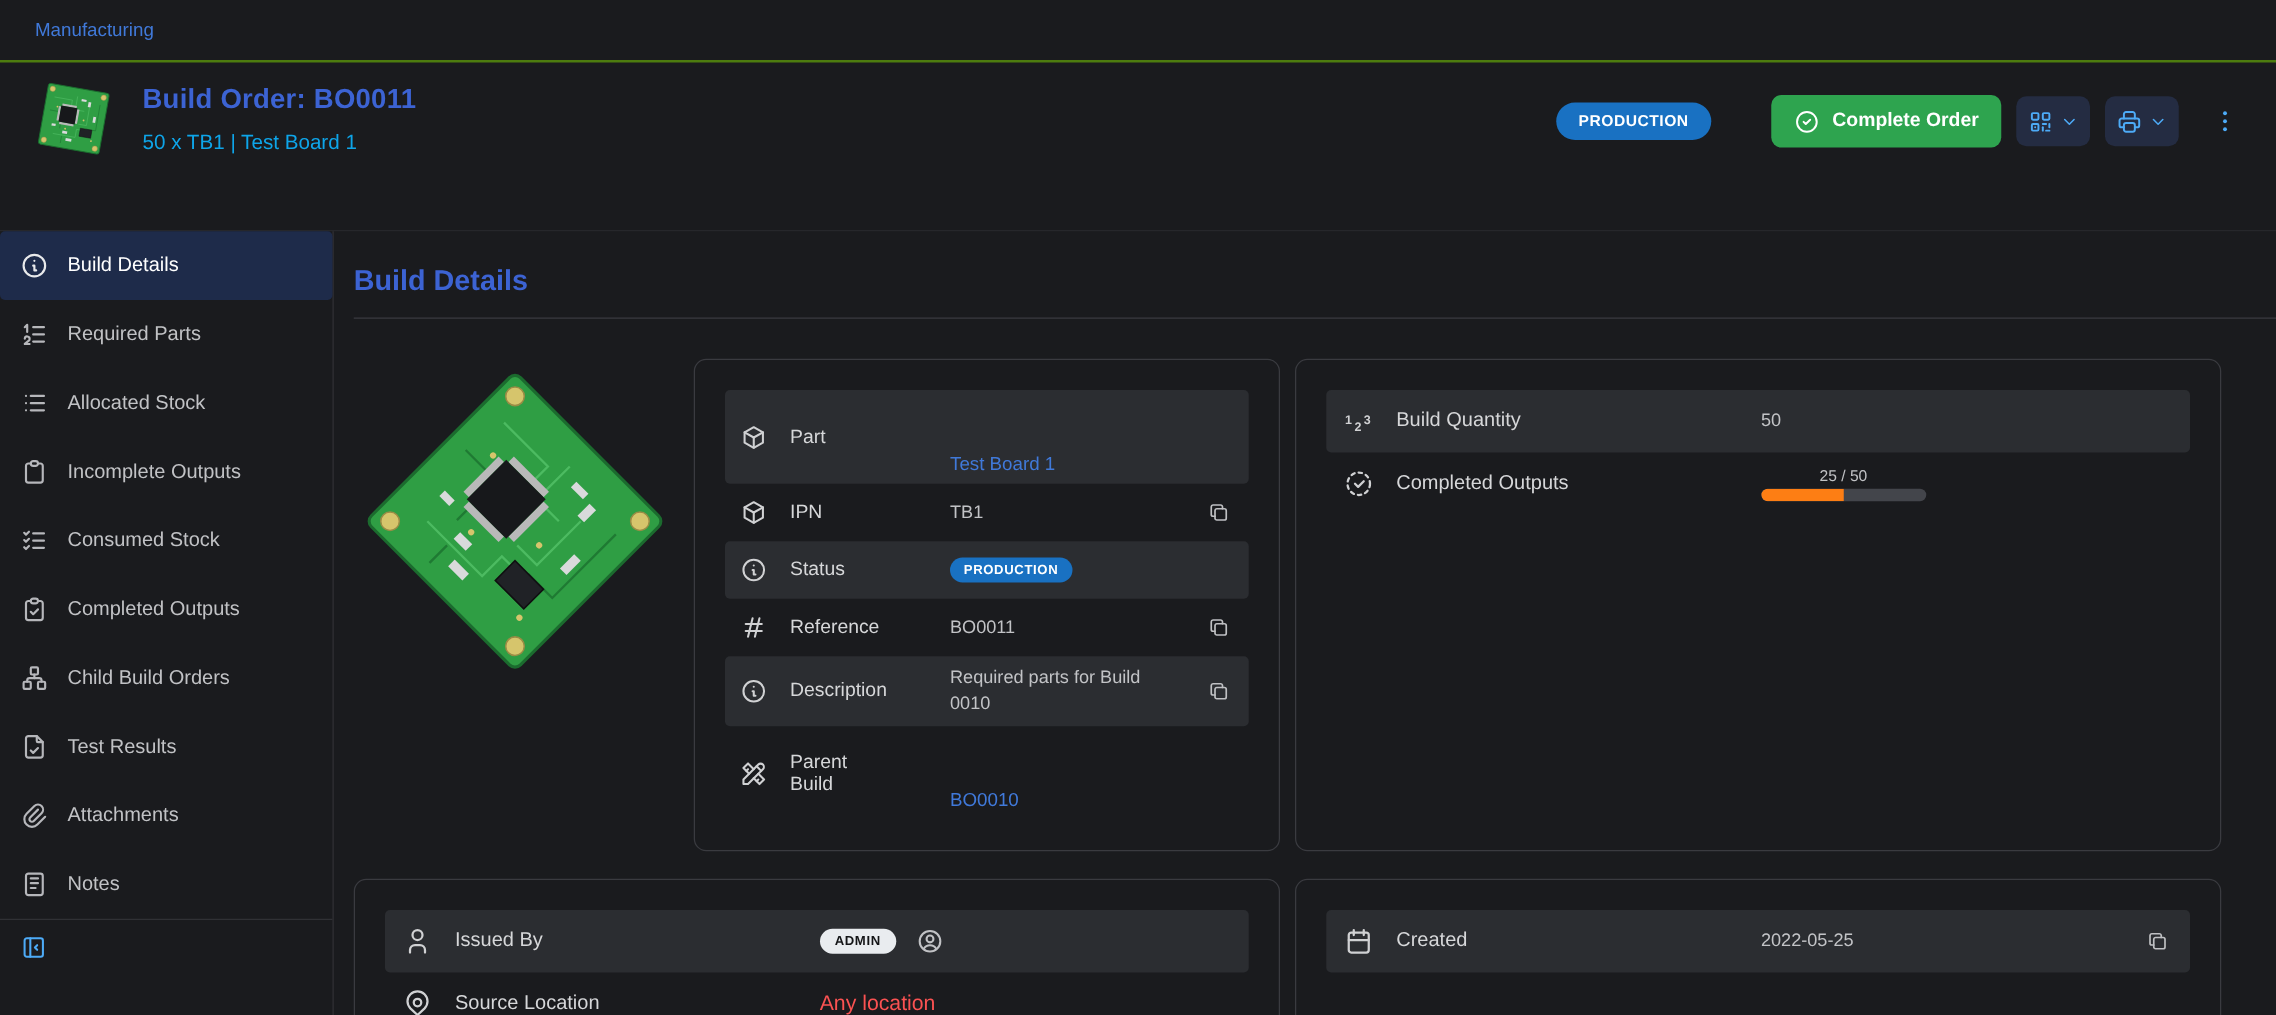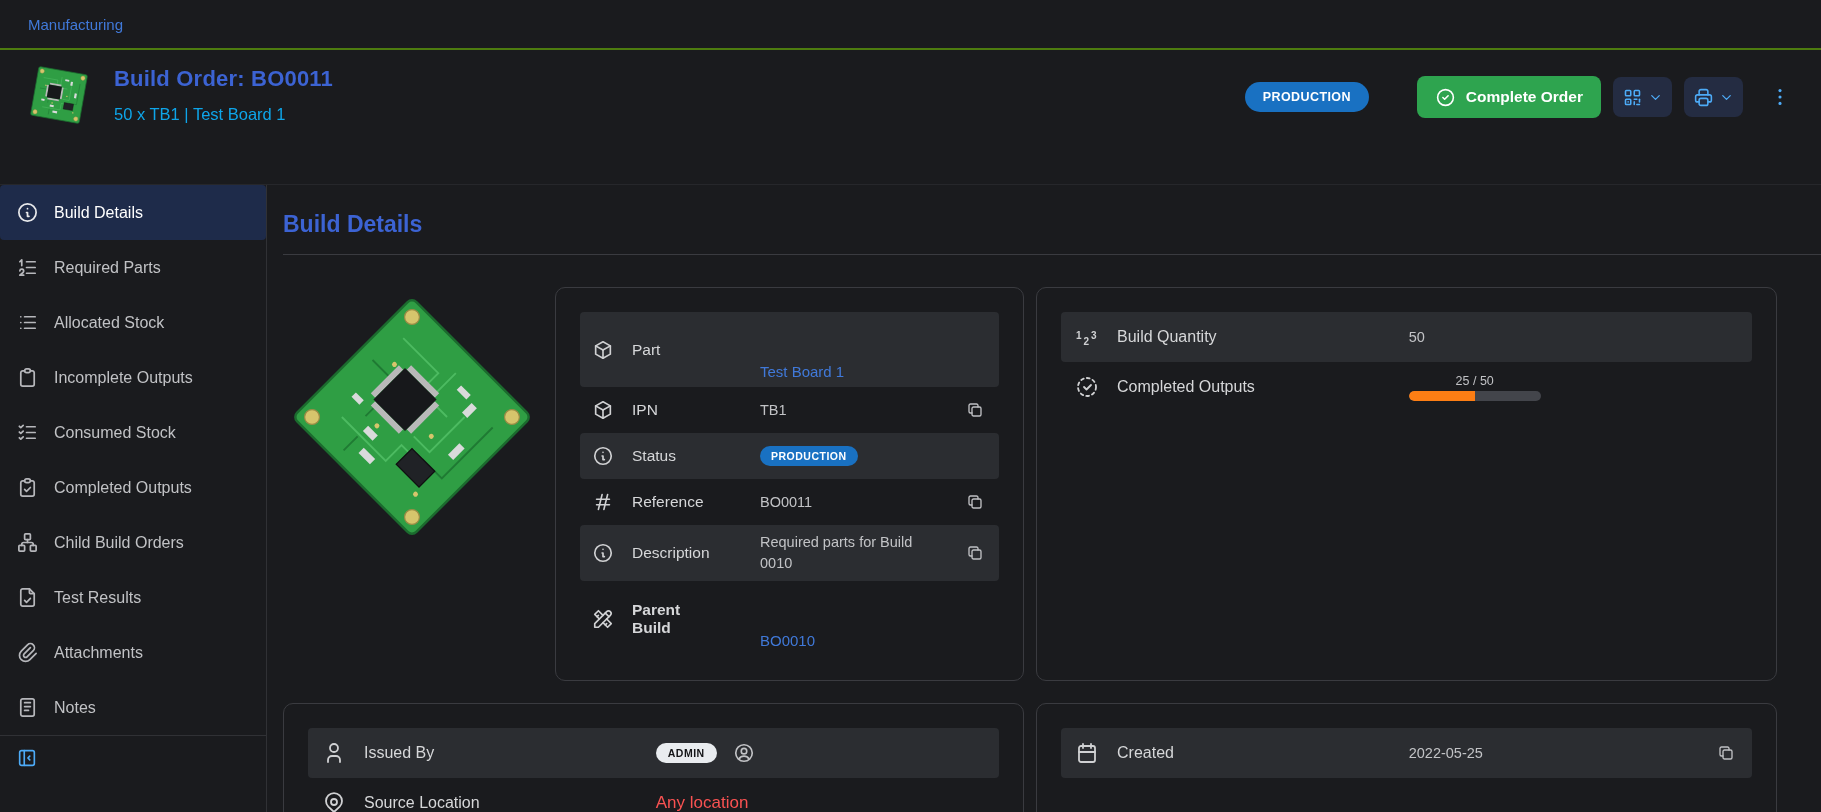--- a/index.html
+++ b/index.html
@@ -50,21 +50,21 @@
   .pcb-large { width:248px; height:248px; margin-top:6px; cursor:pointer; }
 
   .panel { border:1px solid var(--panel-border,#3a3b40); border-radius:10px; padding:24px; background:transparent; }
   .details-panel { flex:1; }
 
   
   .drow { display:flex; align-items:center; padding:7px 12px; min-height:46px; border-radius:4px; font-size:15.5px; }
   .drow:nth-child(odd) { background:var(--row-stripe,#2b2d31); }
   .row-ic { width:22px; height:22px; color:#d0d1d3; flex-shrink:0; margin-right:18px; }
   .lbl { flex:0 0 128px; color:#d6d7d9; }
-  .drow-parent .lbl { padding-right:58px;font-weight:bold; }
+  .drow-parent .lbl { padding-right:58px; }
   .val { flex:1; font-size:14.5px; color:#c2c3c6; }
   .desc-val { flex:1; max-width:182px; word-break:break-word; line-height:1.45; }
   a.link { color:var(--link-blue,#4079d9); text-decoration:none; font-size:15px; cursor:pointer;margin-top:44px; }
   .badge-small { background:var(--badge-blue,#1971c2); color:#fff; font-size:10.5px; font-weight:700; letter-spacing:.5px; padding:4px 11px; border-radius:11px; display:inline-block; }
   .copy-btn { margin-left:auto; background:none; border:none; color:#bfc0c3; cursor:pointer; padding:3px; flex-shrink:0; }
 
   
   .qrow { display:flex; align-items:center; padding:8px 14px; min-height:50px; border-radius:4px; font-size:16px; }
   .qrow:nth-child(odd) { background:var(--row-stripe,#2b2d31); }
   .qrow .row-ic { width:24px; height:24px; margin-right:18px; }

